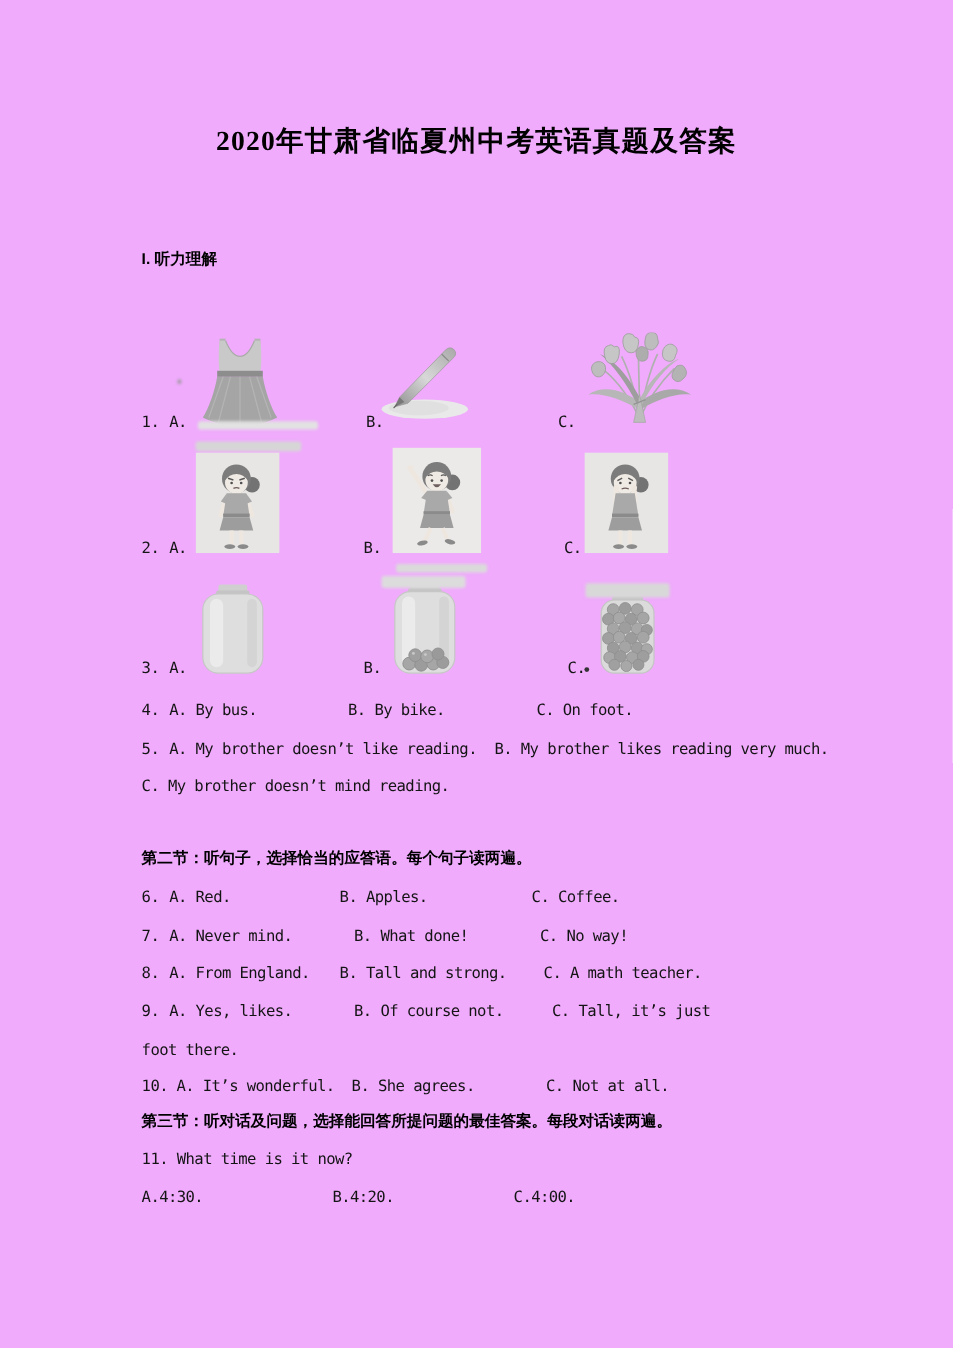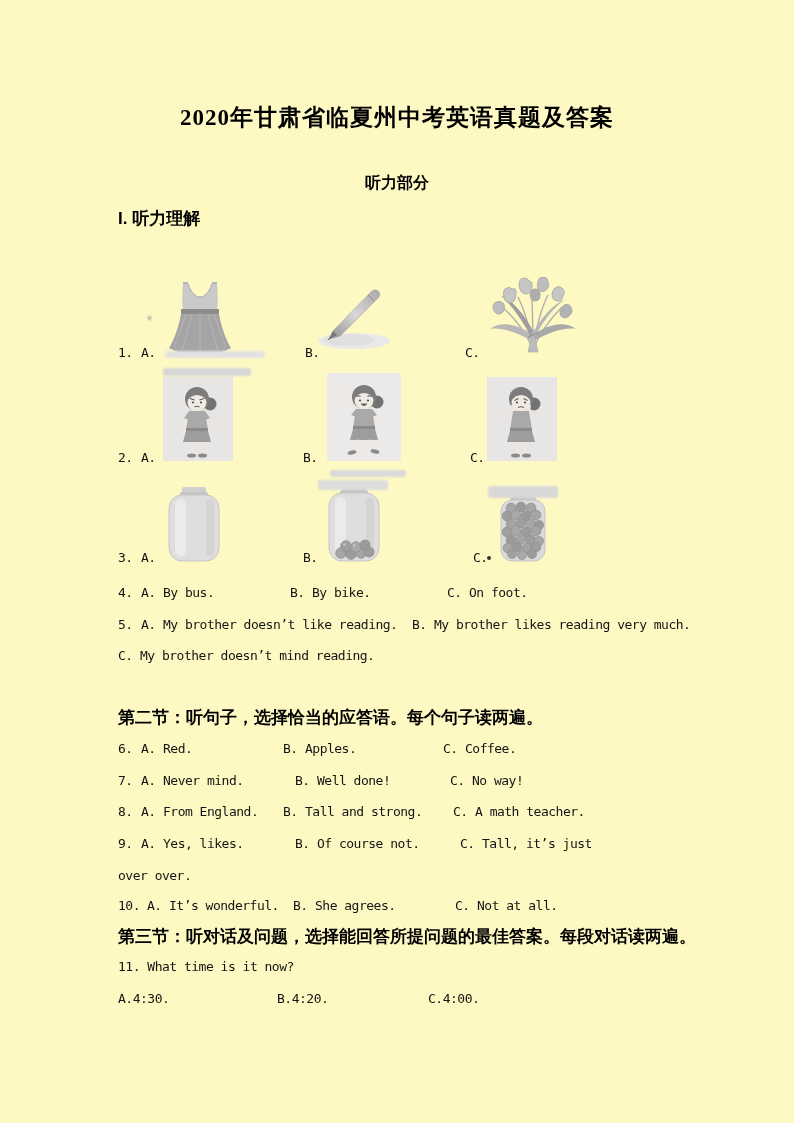--- a/index.html
+++ b/index.html
@@ -1,40 +1,39 @@
 <!DOCTYPE html>
 <html><head>
 <meta charset="utf-8">
 <style>
   html,body{margin:0;padding:0;background:#ffffff;}
-  .page{position:relative;width:794px;height:1123px;background:#fef9c3;overflow:hidden;
+  .page{position:relative;width:794px;height:1123px;background:#f0abfc;overflow:hidden;
         font-family:"Liberation Sans",sans-serif;color:#111;}
   .title{position:absolute;top:102px;left:0;width:100%;text-align:center;
          font-family:"Liberation Serif",serif;font-weight:bold;font-size:23px;
          letter-spacing:1px;color:#000;white-space:pre;}
   .subhead{position:absolute;top:173px;left:0;width:100%;text-align:center;
            font-weight:bold;font-size:16px;color:#000;white-space:pre;}
-  .zh{position:absolute;left:118px;font-weight:bold;font-size:17px;color:#000;white-space:pre;}
+  .zh{position:absolute;left:118px;font-weight:bold;font-size:13px;color:#000;white-space:pre;}
   .q{position:absolute;left:118px;width:670px;height:17px;
      font-family:"DejaVu Sans Mono","Liberation Mono",monospace;font-size:13px;
      letter-spacing:-0.5px;color:#141414;}
   .q > span{position:absolute;top:0;white-space:pre;}
   .picrow{position:absolute;left:118px;width:600px;}
   .plabel{position:absolute;font-family:"DejaVu Sans Mono","Liberation Mono",monospace;
           font-size:13px;letter-spacing:-0.5px;color:#141414;white-space:pre;}
   .img{position:absolute;}
   .artifact{position:absolute;filter:blur(1.2px);border-radius:2px;}
 </style>
 </head>
 <body>
 
 <div class="page">
 
   <div class="title">2020年甘肃省临夏州中考英语真题及答案</div>
-  <div class="subhead">听力部分</div>
   <div class="zh" style="top:207px">I. 听力理解</div>
 
   <div class="picrow" style="top:277px;height:88px">
     <span class="plabel" style="left:0;top:68px">1.</span>
     <span class="plabel" style="left:23px;top:68px">A.</span>
     <span class="plabel" style="left:187px;top:68px">B.</span>
     <span class="plabel" style="left:347px;top:68px">C.</span>
 
     <svg class="img" style="left:50px;top:5px" width="64" height="74" viewBox="0 0 64 74">
       <rect x="15" y="0" width="5" height="9" fill="#b4b4b4"></rect>
@@ -271,37 +270,37 @@
 
   <div class="q" style="top:741px">
     <span style="left:0">6.</span>
     <span style="left:23px">A. Red.</span>
     <span style="left:165px">B. Apples.</span>
     <span style="left:325px">C. Coffee.</span>
   </div>
   <div class="q" style="top:773px">
     <span style="left:0">7.</span>
     <span style="left:23px">A. Never mind.</span>
-    <span style="left:177px">B. Well done!</span>
+    <span style="left:177px">B. What done!</span>
     <span style="left:332px">C. No way!</span>
   </div>
   <div class="q" style="top:804px">
     <span style="left:0">8.</span>
     <span style="left:23px">A. From England.</span>
     <span style="left:165px">B. Tall and strong.</span>
     <span style="left:335px">C. A math teacher.</span>
   </div>
   <div class="q" style="top:836px">
     <span style="left:0">9.</span>
     <span style="left:23px">A. Yes, likes.</span>
     <span style="left:177px">B. Of course not.</span>
     <span style="left:342px">C. Tall, it’s just</span>
   </div>
   <div class="q" style="top:868px">
-    <span style="left:0">over over.</span>
+    <span style="left:0">foot there.</span>
   </div>
   <div class="q" style="top:898px">
     <span style="left:0">10.</span>
     <span style="left:29px">A. It’s wonderful.</span>
     <span style="left:175px">B. She agrees.</span>
     <span style="left:337px">C. Not at all.</span>
   </div>
 
   <div class="zh" style="top:925px">第三节：听对话及问题，选择能回答所提问题的最佳答案。每段对话读两遍。</div>
 

